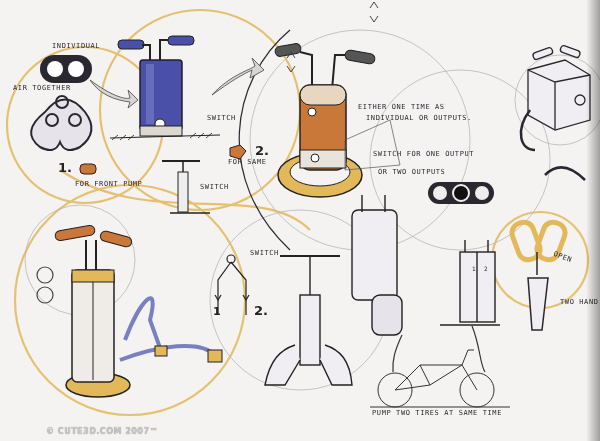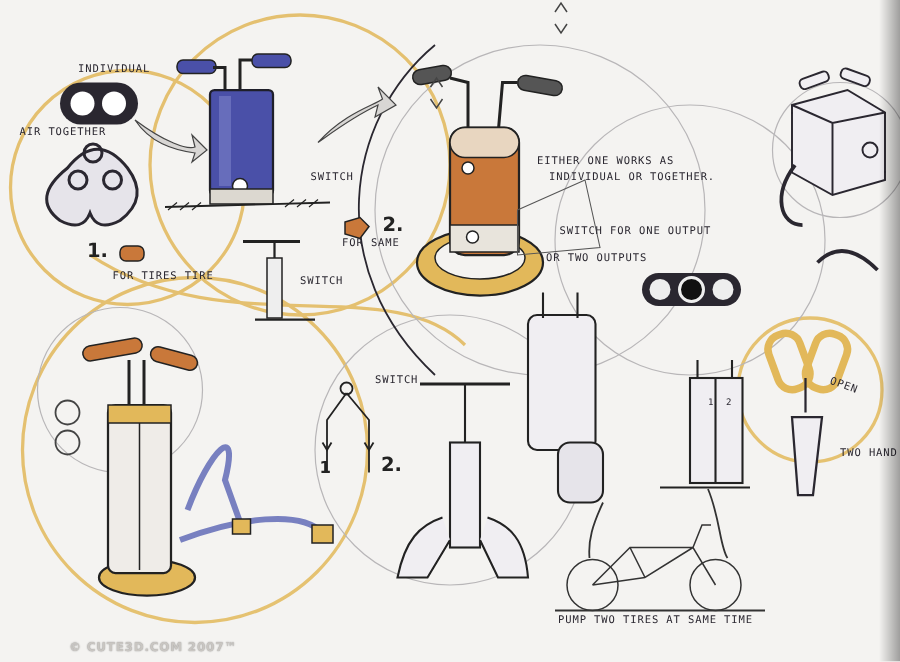--- a/index.html
+++ b/index.html
@@ -158,29 +158,29 @@
     <path d="M395 390 L420 365 L462 365 L477 390 M420 365 L430 385 L462 365 M430 385 L395 390"></path>
     <path d="M462 365 L468 350 L474 350"></path>
     <path d="M472 326 C 480 345 480 365 485 372 M402 335 C 395 350 392 360 393 372" stroke-width="1.2"></path>
     <path d="M370 407 L510 407" stroke-width="1.2"></path>
   </g>
 </svg>
 
 <div class="label" style="left:52px;top:42px;">INDIVIDUAL</div>
 <div class="label" style="left:13px;top:84px;">AIR TOGETHER</div>
 <div class="num" style="left:58px;top:160px;">1.</div>
-<div class="label" style="left:75px;top:180px;">FOR TIRES TIRE</div>
+<div class="label" style="left:75px;top:180px;">FOR FRONT PUMP</div>
 <div class="label" style="left:207px;top:114px;">SWITCH</div>
 <div class="num" style="left:255px;top:143px;">2.</div>
 <div class="label" style="left:228px;top:158px;">FOR SAME</div>
 <div class="label" style="left:200px;top:183px;">SWITCH</div>
-<div class="label" style="left:358px;top:103px;">EITHER ONE WORKS AS</div>
-<div class="label" style="left:366px;top:114px;">INDIVIDUAL OR TOGETHER.</div>
+<div class="label" style="left:358px;top:103px;">EITHER ONE TIME AS</div>
+<div class="label" style="left:366px;top:114px;">INDIVIDUAL OR OUTPUTS.</div>
 <div class="label" style="left:373px;top:150px;text-align:right;">SWITCH FOR ONE OUTPUT</div>
-<div class="label" style="left:364px;top:168px;">OR TWO OUTPUTS</div>
+<div class="label" style="left:378px;top:168px;">OR TWO OUTPUTS</div>
 <div class="label" style="left:250px;top:249px;">SWITCH</div>
 <div class="num" style="left:213px;top:305px;font-size:11px;">1</div>
 <div class="num" style="left:254px;top:303px;">2.</div>
 <div class="label" style="left:553px;top:253px;transform:rotate(20deg);">OPEN</div>
 <div class="label" style="left:560px;top:298px;">TWO HAND</div>
 <div class="label" style="left:372px;top:409px;">PUMP TWO TIRES AT SAME TIME</div>
 <div class="label" style="left:472px;top:265px;font-size:6px;">1</div>
 <div class="label" style="left:484px;top:265px;font-size:6px;">2</div>
 
 <div class="watermark">© CUTE3D.COM 2007™</div>

